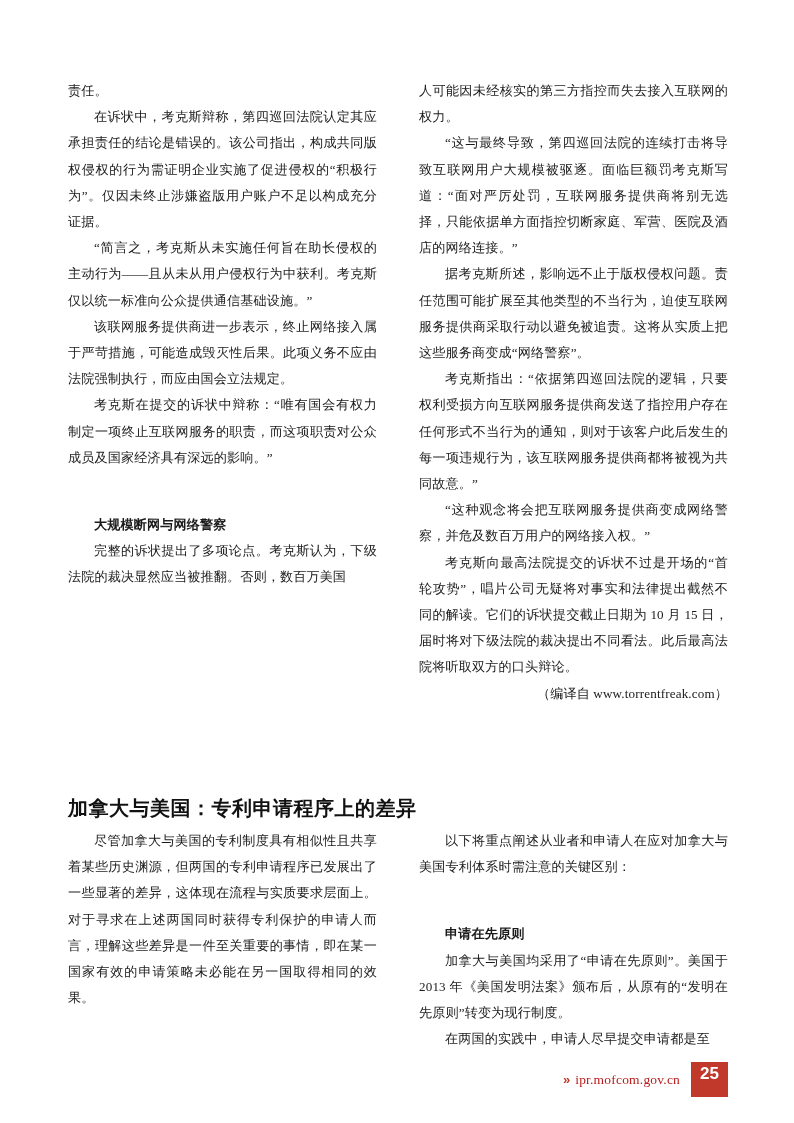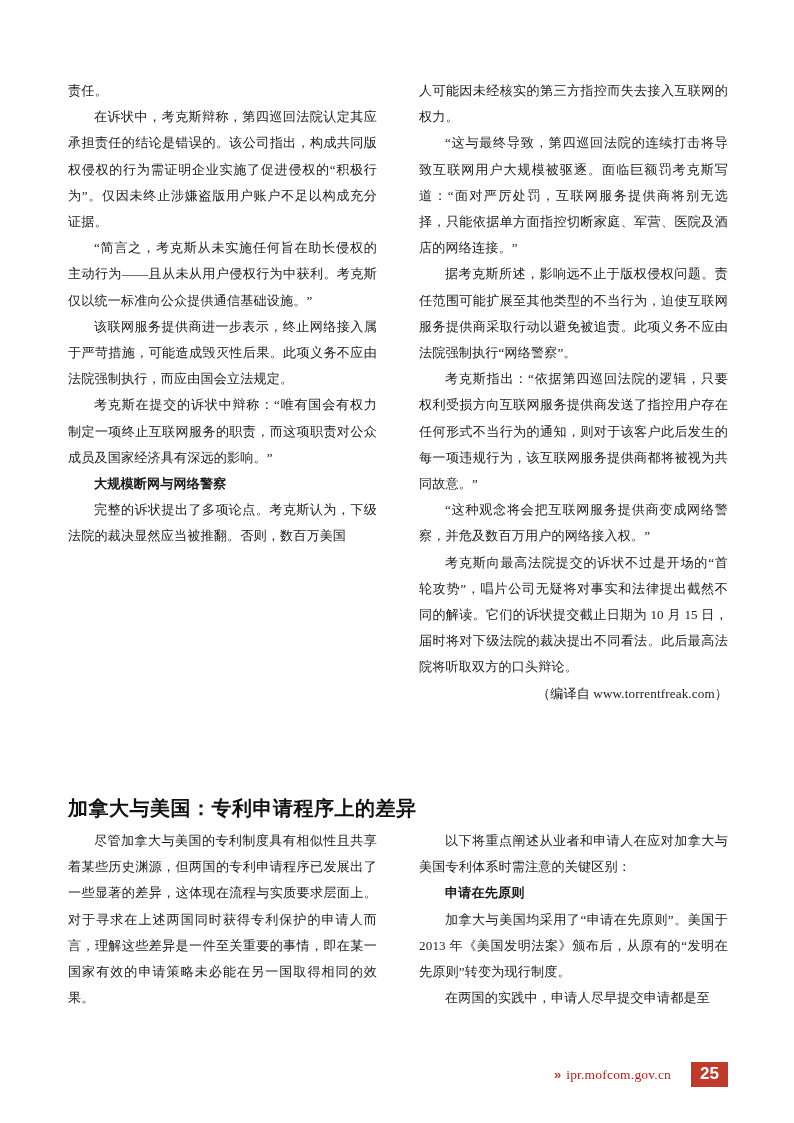--- a/index.html
+++ b/index.html
@@ -39,20 +39,21 @@
     text-align: justify;
     text-justify: inter-ideograph;
     letter-spacing: 0.15px;
   }
   p.indent {
     text-indent: 26px;
   }
   p.bold {
     font-weight: bold;
     text-indent: 26px;
+    margin-top: 41px;
   }
   p.right {
     text-align: right;
   }
   .section-title {
     position: absolute;
     left: 68px;
     top: 795px;
     width: 660px;
     font-size: 20px;
@@ -95,23 +96,23 @@
     font-size: 13.5px;
     color: #b91c1c;
     letter-spacing: 0.2px;
   }
   .page-num-box {
     background: #c0392b;
     color: #ffffff;
     font-family: "Liberation Sans", sans-serif;
     font-size: 17px;
     font-weight: bold;
-    padding: 2px 9px 3px 9px;
+    padding: 2px 9px 13px 9px;
     line-height: 20px;
-    margin-left: 13px;
+    margin-left: 4px;
   }
 </style>
 </head>
 <body>
 
 <div class="page">
 
   <div class="columns">
 
     <div class="col">
@@ -120,21 +121,21 @@
       <p class="body indent">“简言之，考克斯从未实施任何旨在助长侵权的主动行为——且从未从用户侵权行为中获利。考克斯仅以统一标准向公众提供通信基础设施。”</p>
       <p class="body indent">该联网服务提供商进一步表示，终止网络接入属于严苛措施，可能造成毁灭性后果。此项义务不应由法院强制执行，而应由国会立法规定。</p>
       <p class="body indent">考克斯在提交的诉状中辩称：“唯有国会有权力制定一项终止互联网服务的职责，而这项职责对公众成员及国家经济具有深远的影响。”</p>
       <p class="body bold">大规模断网与网络警察</p>
       <p class="body indent">完整的诉状提出了多项论点。考克斯认为，下级法院的裁决显然应当被推翻。否则，数百万美国</p>
     </div>
 
     <div class="col">
       <p class="body">人可能因未经核实的第三方指控而失去接入互联网的权力。</p>
       <p class="body indent">“这与最终导致，第四巡回法院的连续打击将导致互联网用户大规模被驱逐。面临巨额罚考克斯写道：“面对严厉处罚，互联网服务提供商将别无选择，只能依据单方面指控切断家庭、军营、医院及酒店的网络连接。”</p>
-      <p class="body indent">据考克斯所述，影响远不止于版权侵权问题。责任范围可能扩展至其他类型的不当行为，迫使互联网服务提供商采取行动以避免被追责。此项义务不应由法院强制执行“网络警察”。</p>
+      <p class="body indent">据考克斯所述，影响远不止于版权侵权问题。责任范围可能扩展至其他类型的不当行为，迫使互联网服务提供商采取行动以避免被追责。这将从实质上把这些服务商变成“网络警察”。</p>
       <p class="body indent">考克斯指出：“依据第四巡回法院的逻辑，只要权利受损方向互联网服务提供商发送了指控用户存在任何形式不当行为的通知，则对于该客户此后发生的每一项违规行为，该互联网服务提供商都将被视为共同故意。”</p>
       <p class="body indent">“这种观念将会把互联网服务提供商变成网络警察，并危及数百万用户的网络接入权。”</p>
       <p class="body indent">考克斯向最高法院提交的诉状不过是开场的“首轮攻势”，唱片公司无疑将对事实和法律提出截然不同的解读。它们的诉状提交截止日期为 10 月 15 日，届时将对下级法院的裁决提出不同看法。此后最高法院将听取双方的口头辩论。</p>
       <p class="body right">（编译自 www.torrentfreak.com）</p>
     </div>
 
   </div>
 
   <div class="section-title">加拿大与美国：专利申请程序上的差异</div>
 

